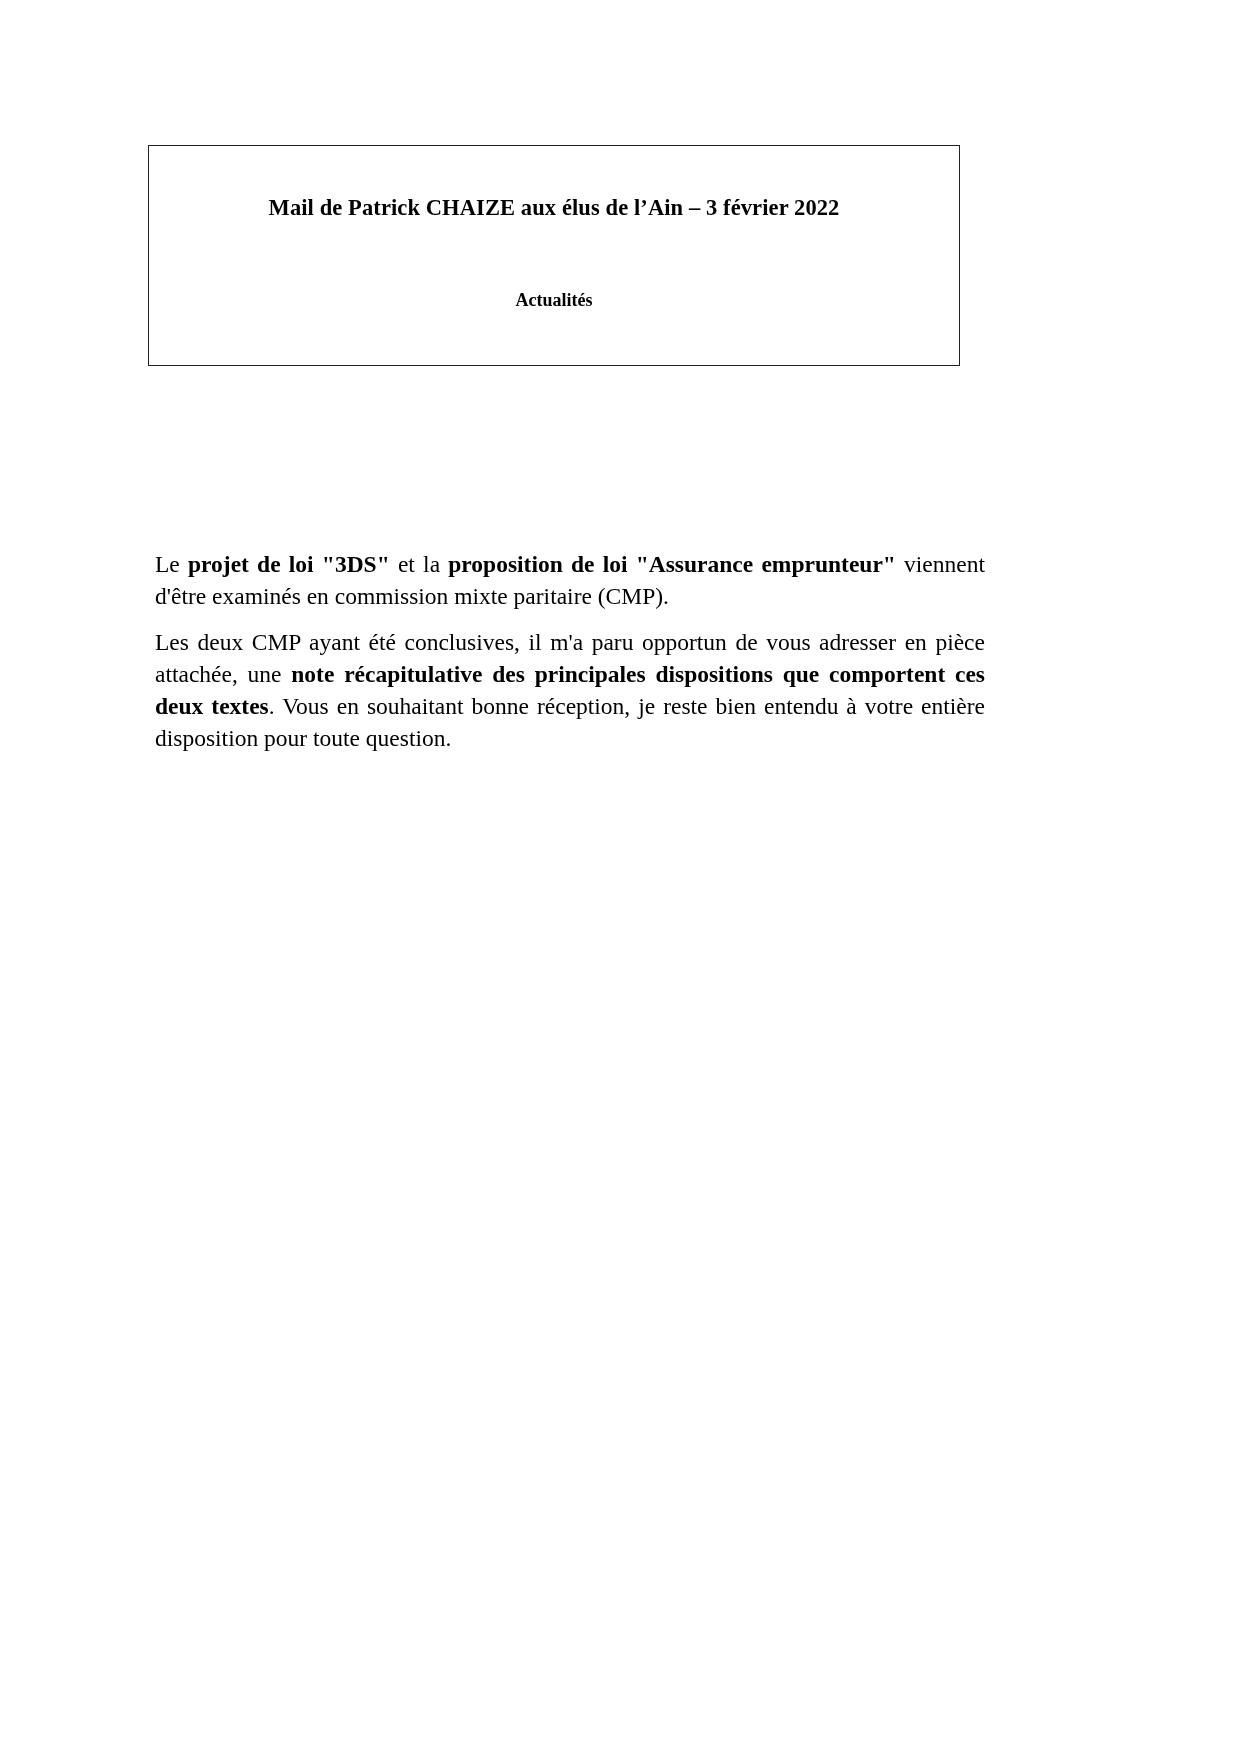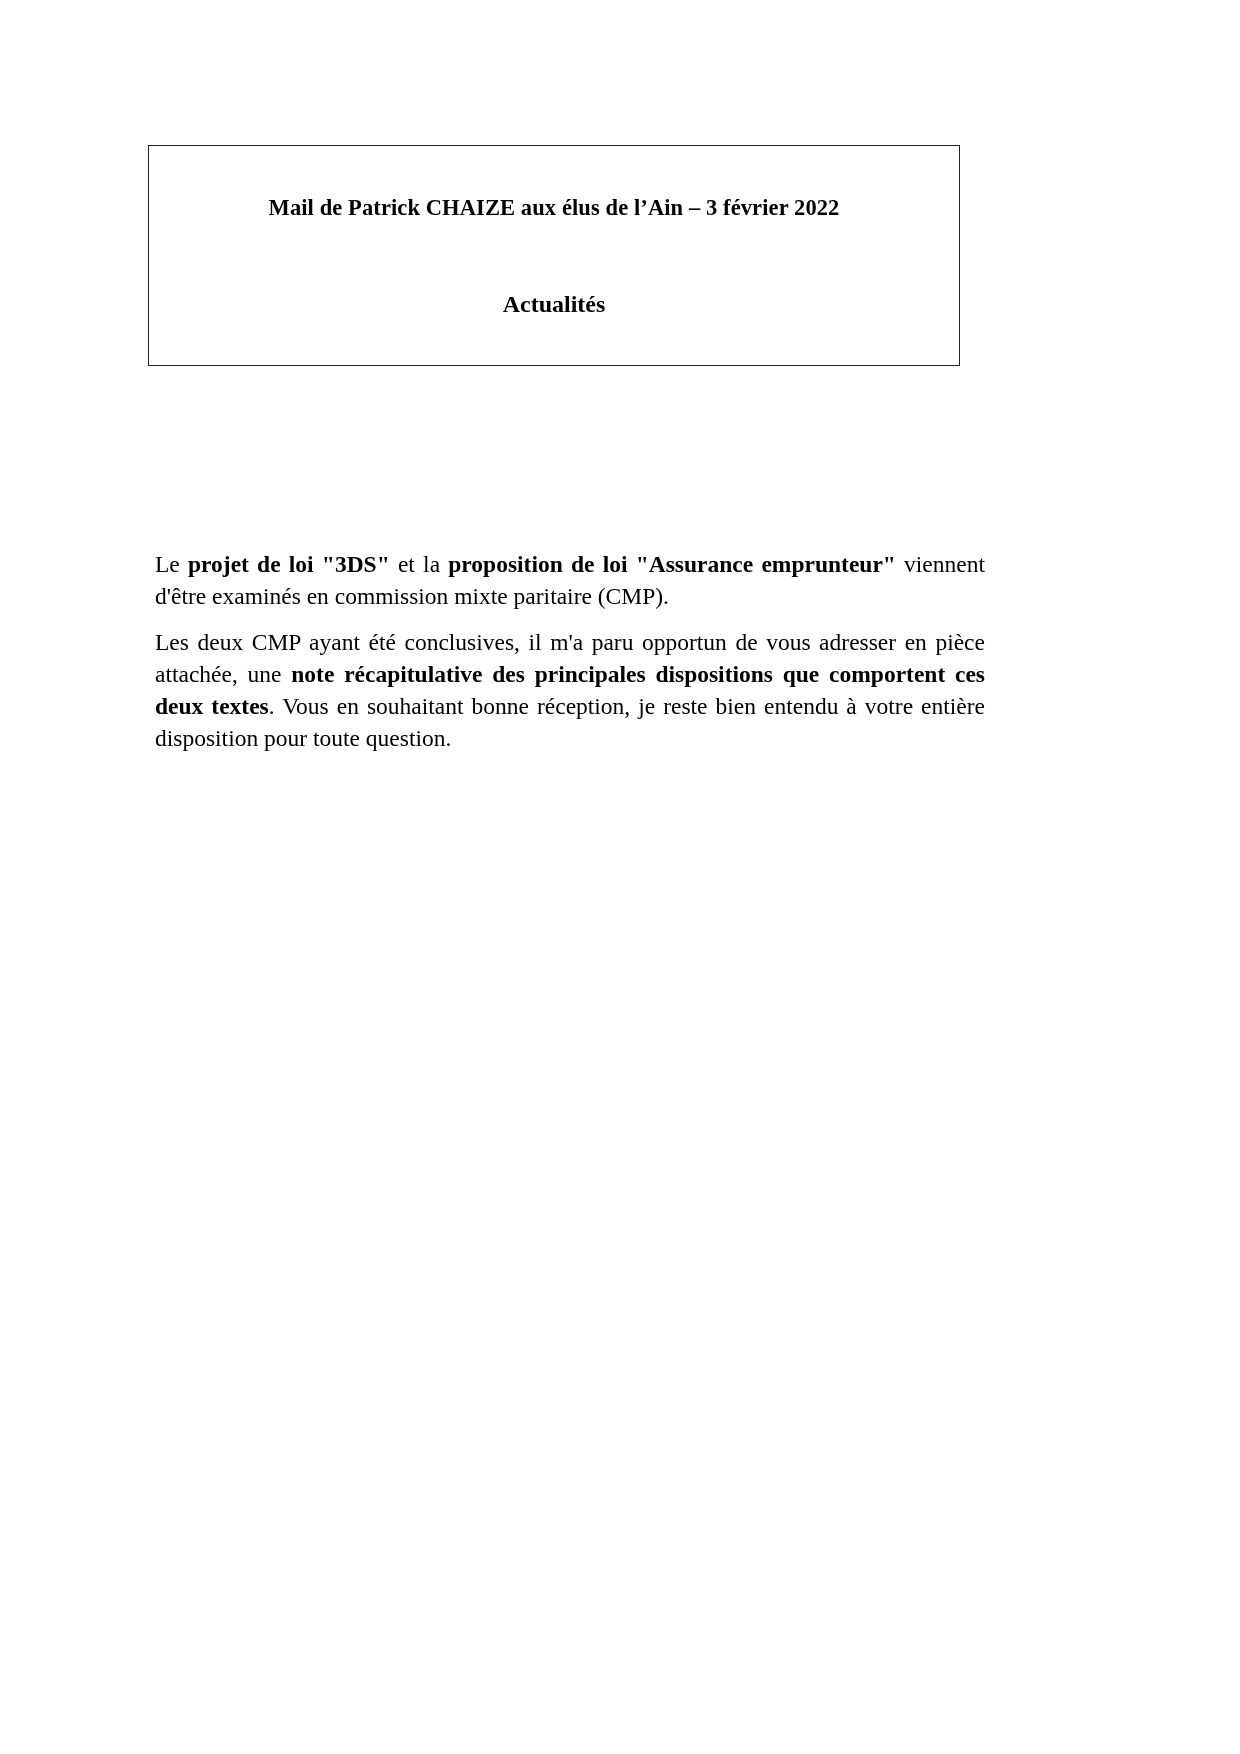--- a/index.html
+++ b/index.html
@@ -49,21 +49,21 @@
     line-height: 1.2;
   }
 
   .header-subtitle {
     position: absolute;
     left: 0;
     top: 144px;
     width: 100%;
     text-align: center;
     font-weight: bold;
-    font-size: 24px;
+    font-size: 18px;
     line-height: 1.2;
   }
 
   
   .body-block {
     position: absolute;
     left: 155px;
     top: 548px;
     width: 830px;
   }

